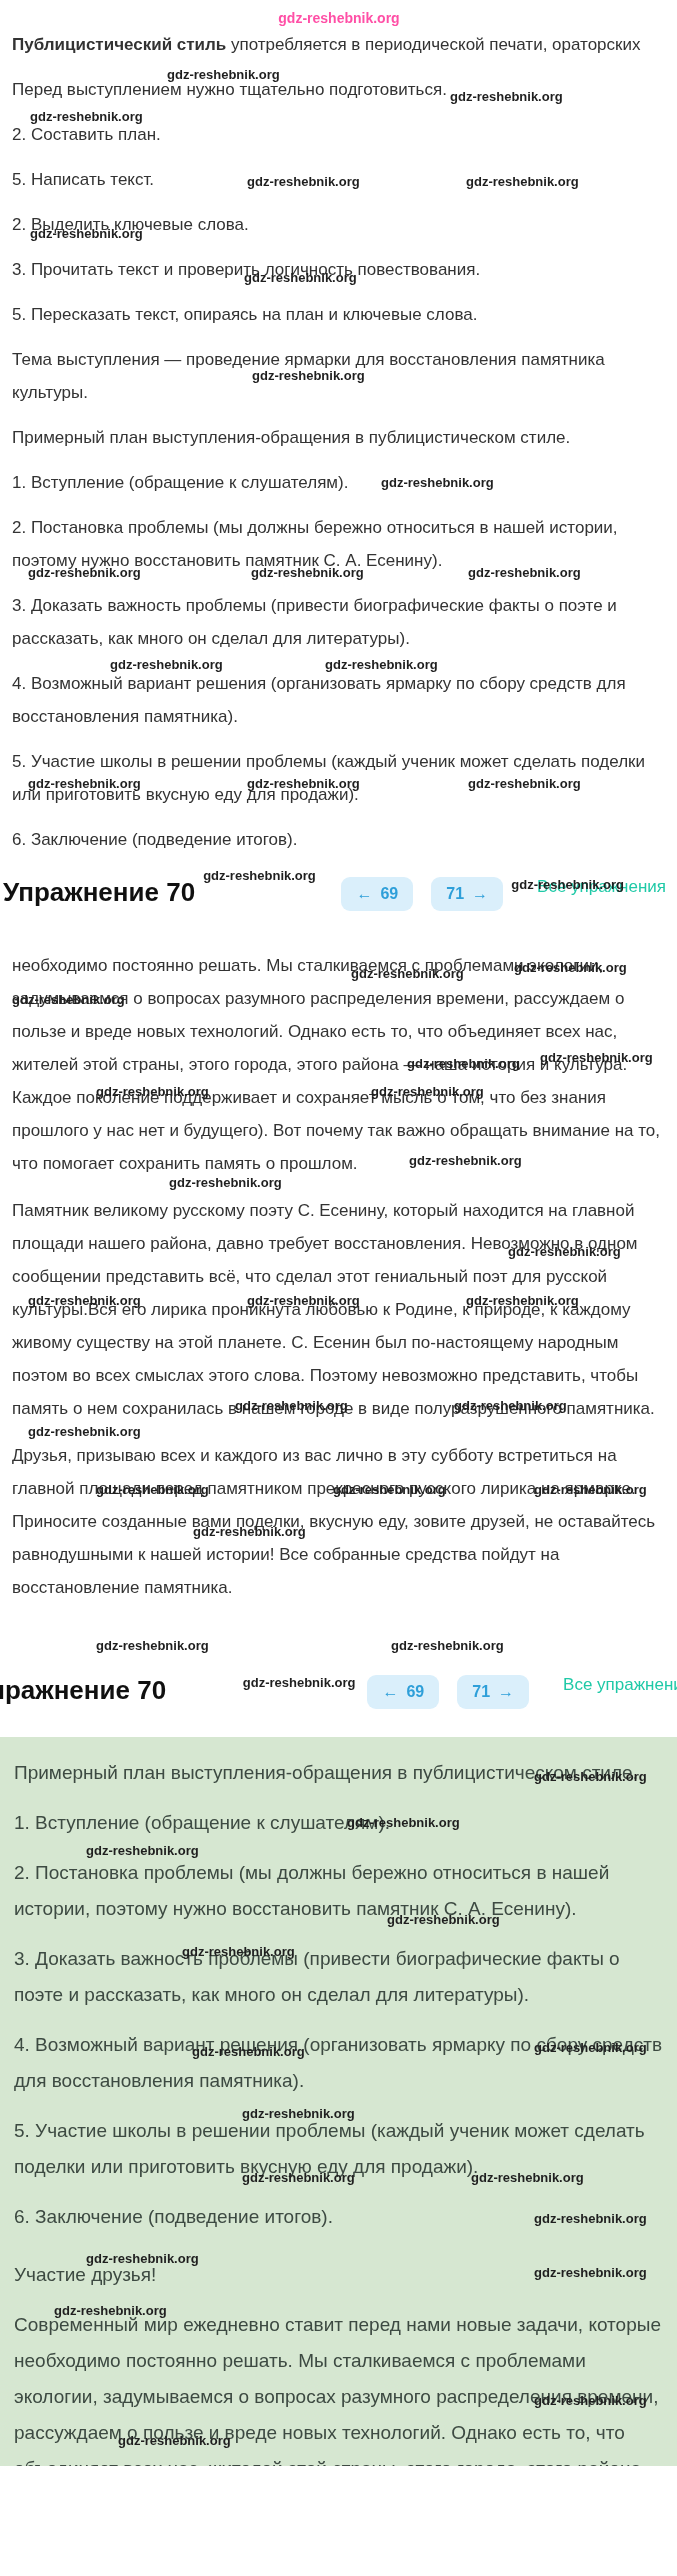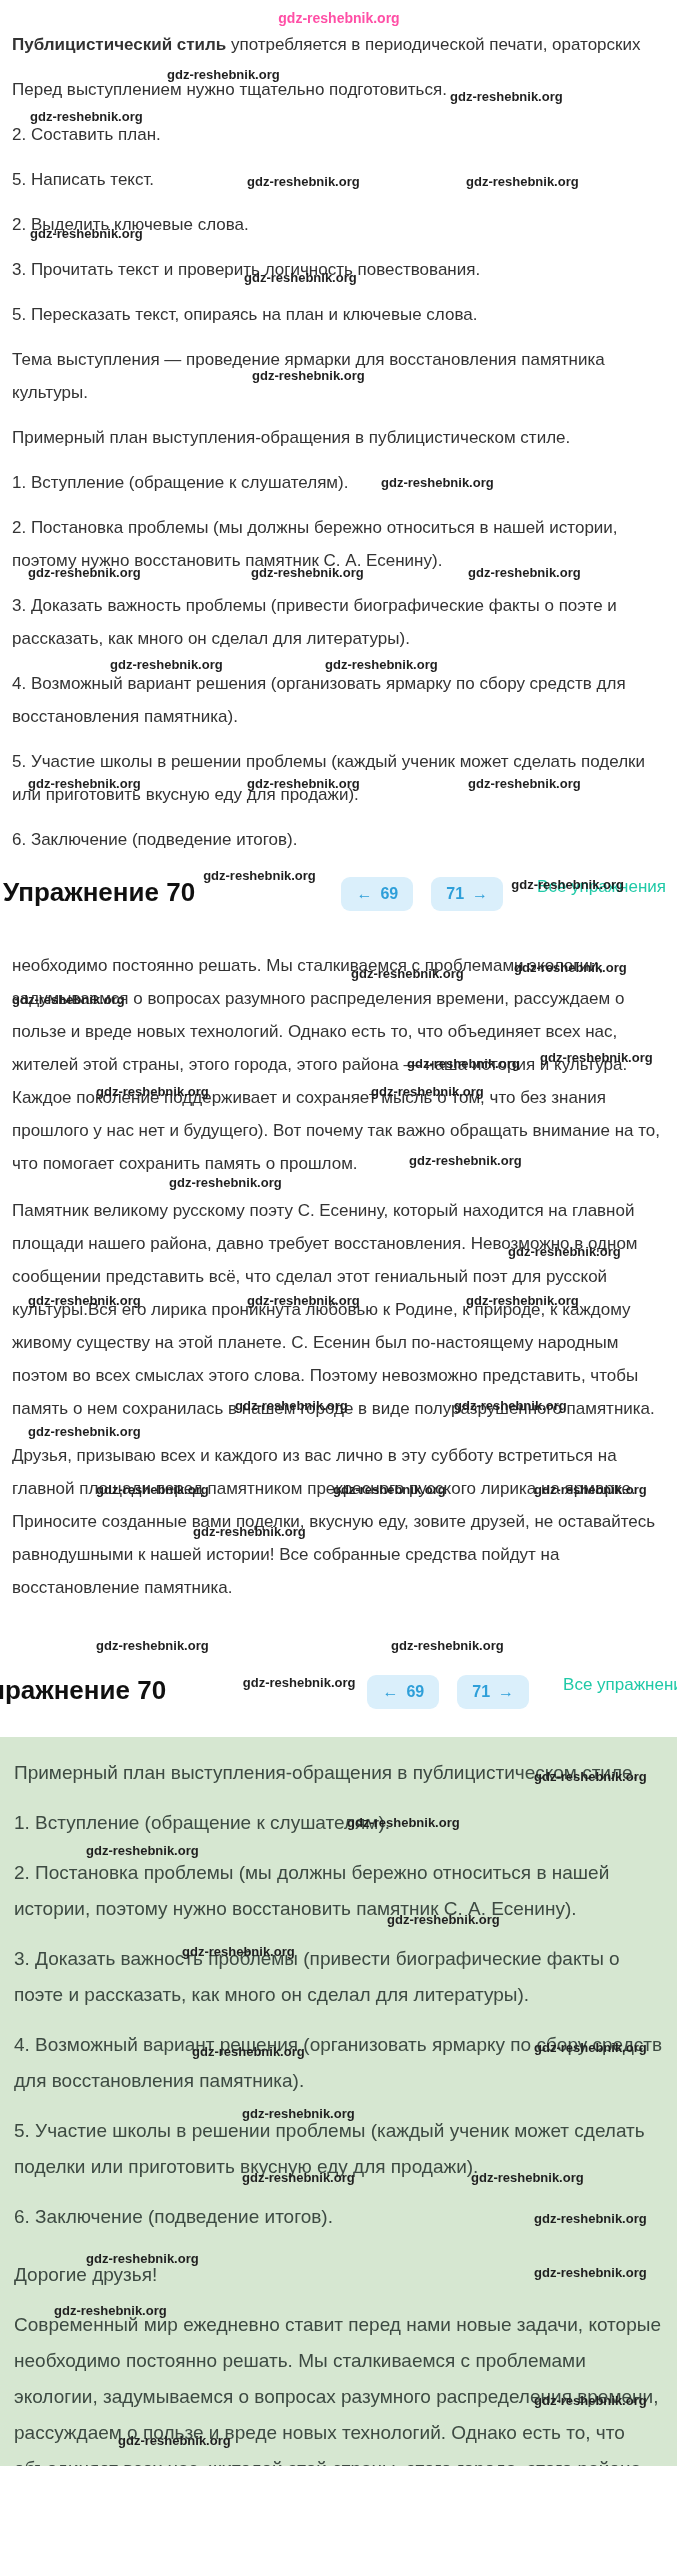--- a/index.html
+++ b/index.html
@@ -143,21 +143,21 @@
   </header>
 
   <section class="s3">
     <p>Примерный план выступления-обращения в публицистическом стиле.</p>
     <p>1. Вступление (обращение к слушателям).</p>
     <p>2. Постановка проблемы (мы должны бережно относиться в нашей истории, поэтому нужно восстановить памятник С. А. Есенину).</p>
     <p>3. Доказать важность проблемы (привести биографические факты о поэте и рассказать, как много он сделал для литературы).</p>
     <p>4. Возможный вариант решения (организовать ярмарку по сбору средств для восстановления памятника).</p>
     <p>5. Участие школы в решении проблемы (каждый ученик может сделать поделки или приготовить вкусную еду для продажи).</p>
     <p>6. Заключение (подведение итогов).</p>
-    <p class="greeting">Дорогие друзья!</p>
+    <p class="greeting">Участие друзья!</p>
     <p>Современный мир ежедневно ставит перед нами новые задачи, которые необходимо постоянно решать. Мы сталкиваемся с проблемами экологии, задумываемся о вопросах разумного распределения времени, рассуждаем о пользе и вреде новых технологий. Однако есть то, что объединяет всех нас, жителей этой страны, этого города, этого района — наша история и культура. Каждое поколение поддержив</p>
 
     <span class="wm" style="left:534px;top:22px">gdz-reshebnik.org</span>
     <span class="wm" style="left:347px;top:68px">gdz-reshebnik.org</span>
     <span class="wm" style="left:86px;top:96px">gdz-reshebnik.org</span>
     <span class="wm" style="left:387px;top:165px">gdz-reshebnik.org</span>
     <span class="wm" style="left:182px;top:197px">gdz-reshebnik.org</span>
     <span class="wm" style="left:192px;top:297px">gdz-reshebnik.org</span>
     <span class="wm" style="left:534px;top:293px">gdz-reshebnik.org</span>
     <span class="wm" style="left:242px;top:359px">gdz-reshebnik.org</span>

